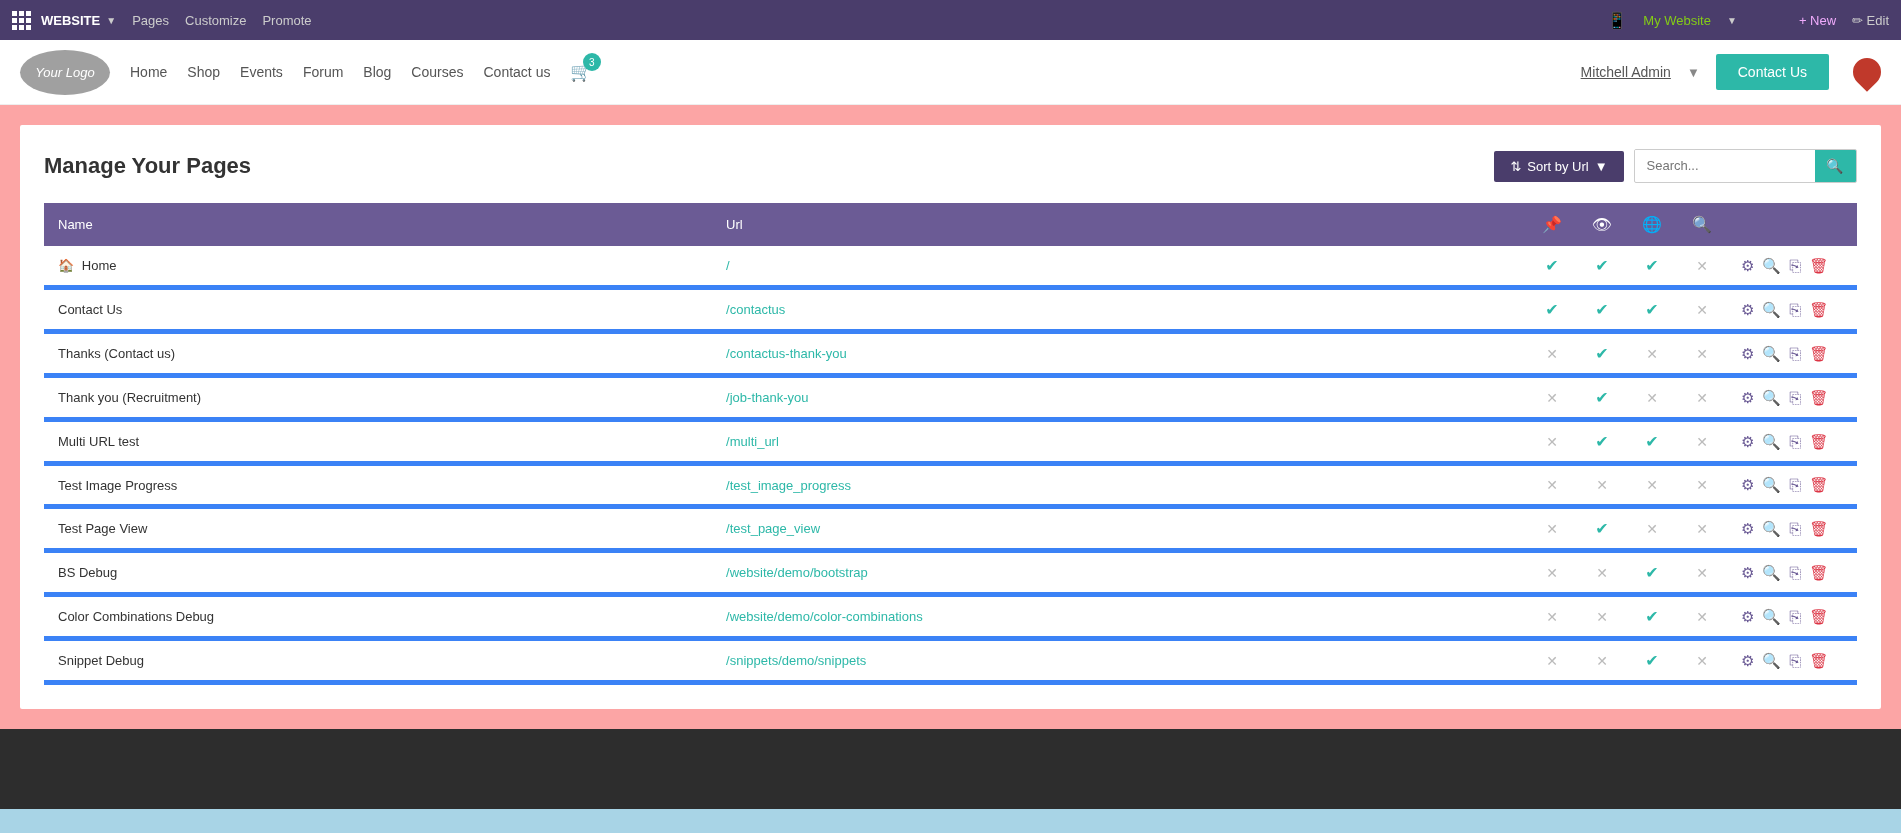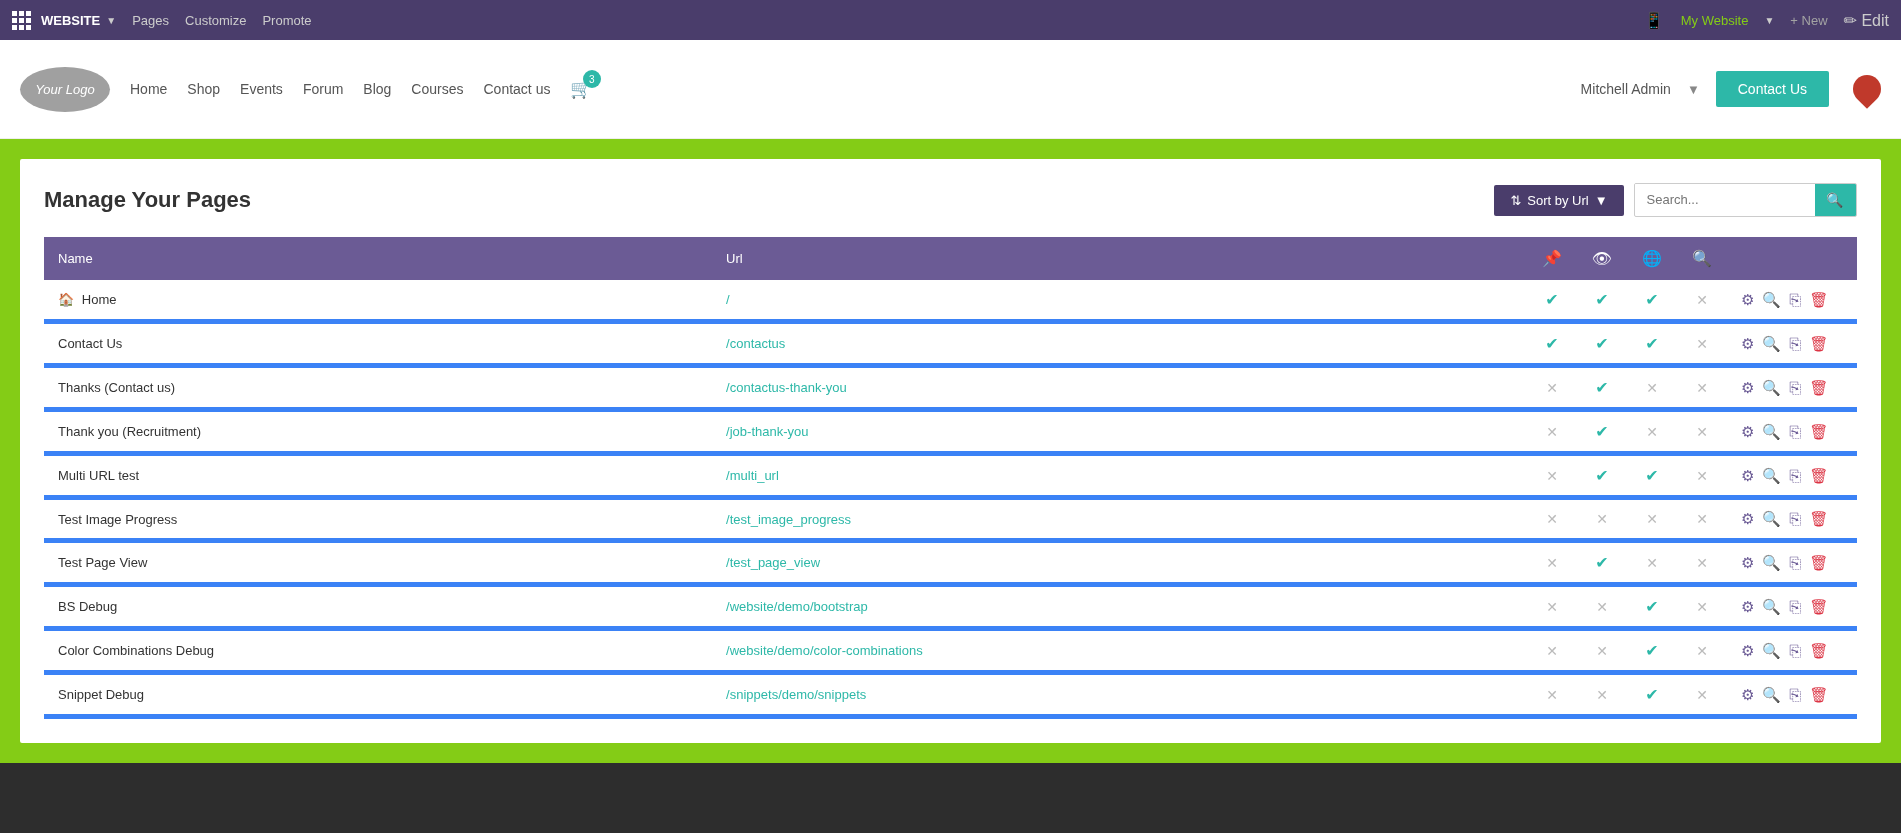--- a/index.html
+++ b/index.html
@@ -27,21 +27,21 @@
     .top-bar .my-website { color: #ccc; font-size: 13px; cursor: pointer; }
     .top-bar .new-btn {
       background: transparent; border: none; color: #fff; font-size: 13px; cursor: pointer;
       display: flex; align-items: center; gap: 4px;
     }
     .top-bar .edit-btn { color: #ccc; font-size: 13px; cursor: pointer; }
 
     
     .website-nav {
       background: #fff;
-      height: 99px;
+      height: 65px;
       display: flex;
       align-items: center;
       padding: 0 20px;
       gap: 0;
       border-bottom: 1px solid #eee;
     }
     .logo-box {
       display: flex; align-items: center; margin-right: 20px;
     }
     .logo-oval {
@@ -59,30 +59,30 @@
       position: relative; display: inline-flex; align-items: center;
     }
     .cart-icon { font-size: 18px; color: #555; cursor: pointer; }
     .badge {
       background: #2db8a8; color: #fff; border-radius: 50%;
       width: 18px; height: 18px; font-size: 10px;
       display: flex; align-items: center; justify-content: center;
       position: absolute; top: -8px; right: -8px;
     }
     .nav-right { display: flex; align-items: center; gap: 16px; margin-left: auto; }
-    .admin-name { font-size: 14px; color: #555; cursor: pointer; }
+    .admin-name { font-size: 14px; color: #555; cursor: pointer; text-decoration: underline; }
     .contact-us-btn {
       background: #2db8a8; color: #fff; border: none;
       padding: 10px 22px; font-size: 14px; cursor: pointer; border-radius: 2px;
     }
     .drop-icon { color: #888; font-size: 13px; }
 
     
     .main-content {
-      background: #84cc16;
+      background: #fca5a5;
       padding: 20px;
     }
     .page-manager {
       background: #fff;
       border-radius: 2px;
       padding: 24px;
     }
     .page-manager-header {
       display: flex; align-items: center; justify-content: space-between;
       margin-bottom: 20px;
@@ -160,22 +160,22 @@
       <span style="color:#ccc;font-size:10px;">▼</span>
     </div>
     <a class="top-bar-nav-item">Pages</a>
     <a class="top-bar-nav-item">Customize</a>
     <a class="top-bar-nav-item">Promote</a>
   </div>
   <div class="top-bar-right">
     <span class="mobile-icon">📱</span>
     <span class="my-website" style="color:#84cc16;font-size:13px;">My Website</span>
     <span style="color:#ccc;font-size:10px;">▼</span>
-    <button class="new-btn" style="background:transparent;border:none;color:#a3a3a3;font-size:13px;cursor:pointer;">+ New</button>
-    <span class="edit-btn" style="color:#ccc;font-size:16px;cursor:pointer;">✏ Edit</span>
+    <button class="new-btn" style="background:transparent;border:none;color:#f0abfc;font-size:13px;cursor:pointer;margin-left:46px;">+ New</button>
+    <span class="edit-btn" style="color:#ccc;font-size:13px;cursor:pointer;">✏ Edit</span>
   </div>
 </div>
 
 <div class="website-nav">
   <div class="logo-box">
     <div class="logo-oval">
       <span style="font-style:italic;font-size:13px;color:#fff;">Your Logo</span>
     </div>
   </div>
   <div class="website-nav-links">

